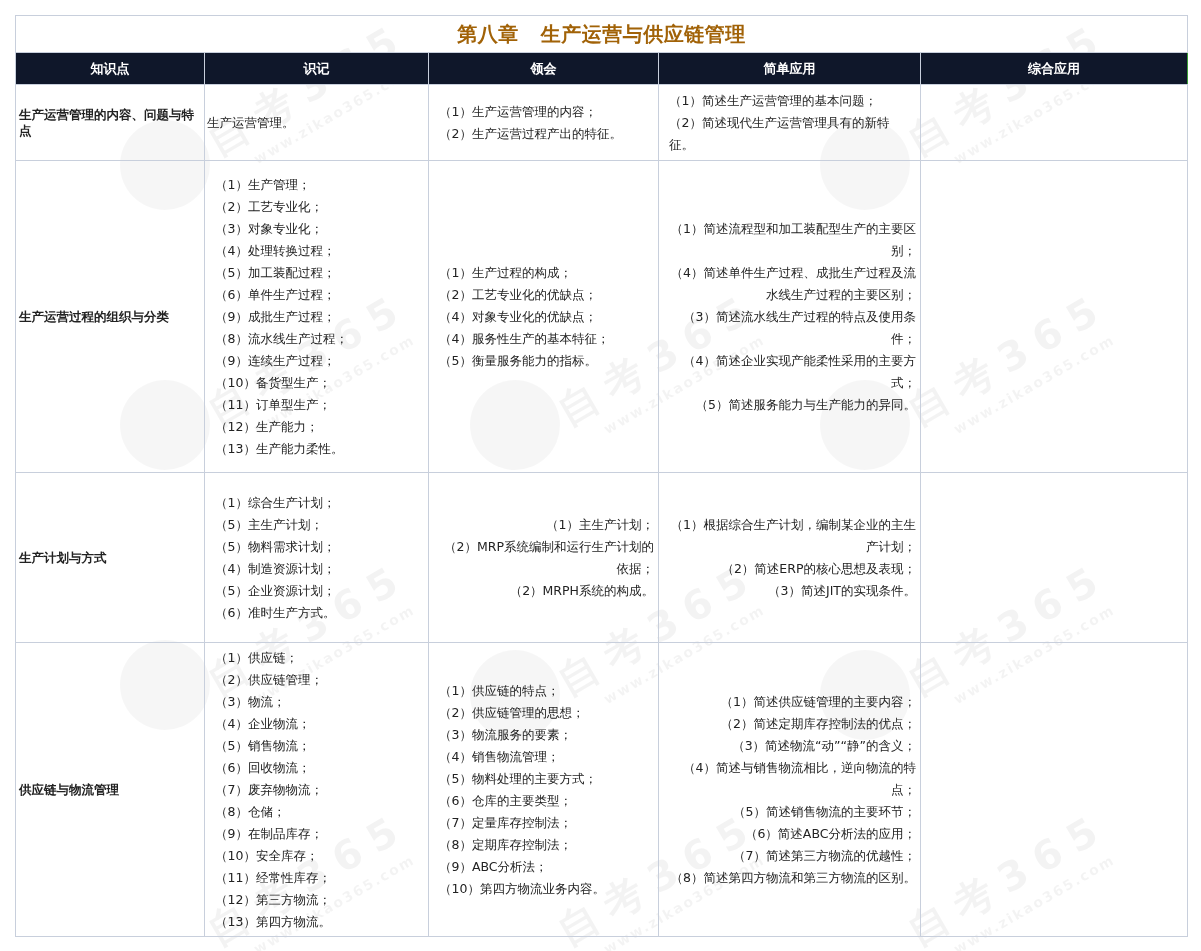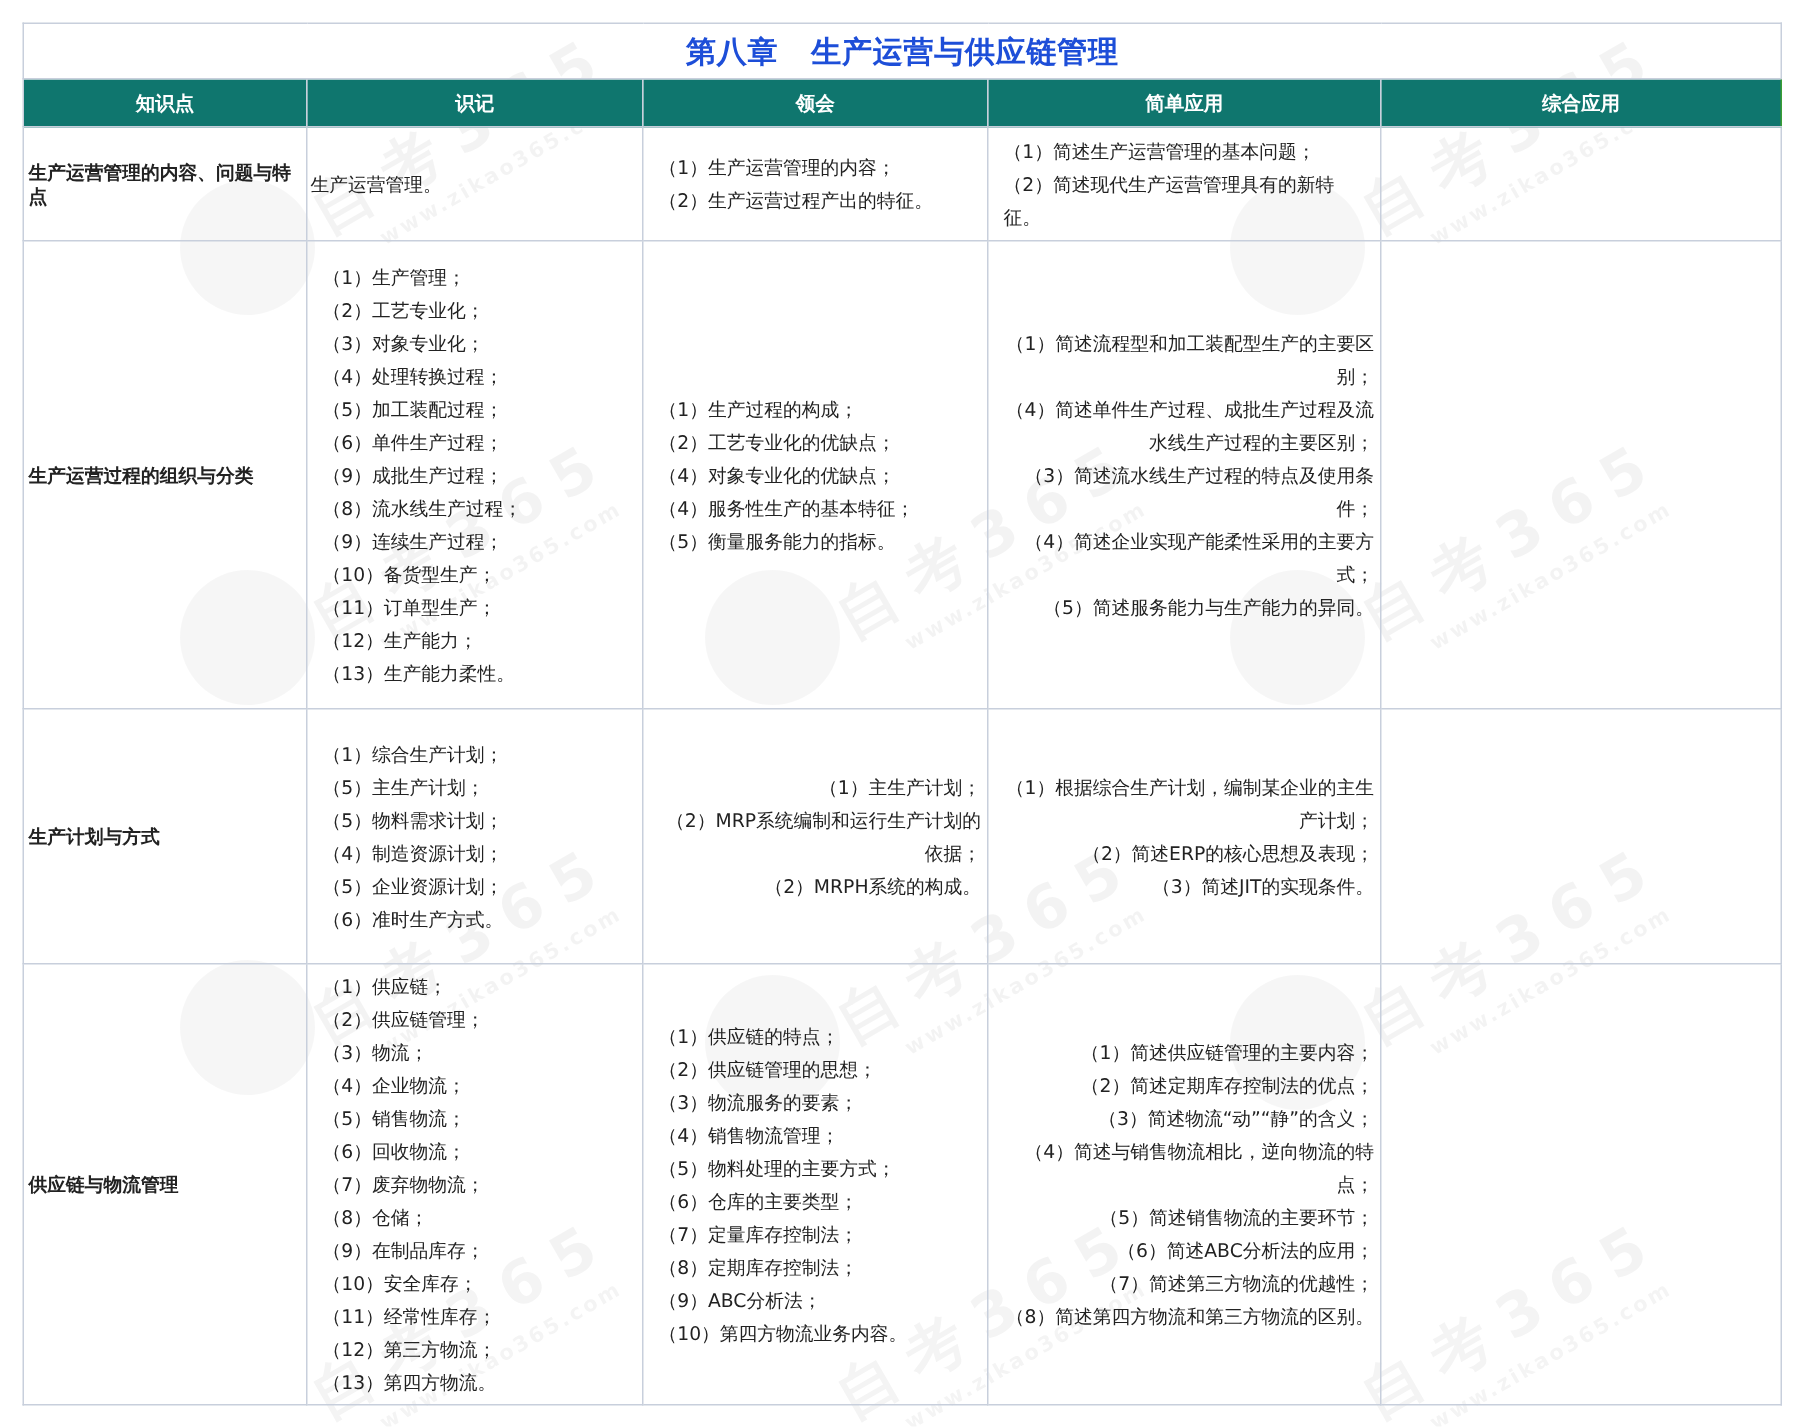--- a/index.html
+++ b/index.html
@@ -10,25 +10,25 @@
                transform: rotate(-30deg); font-weight: bold; white-space: nowrap; }
   .wm-big { font-size: 40px; letter-spacing: 12px; }
   .wm-url { font-size: 14px; letter-spacing: 2px; display: block; margin-left: 30px; }
   .wm-circle { position: absolute; width: 90px; height: 90px; border-radius: 50%;
                background: #000; opacity: 0.035; pointer-events: none; }
 
   table.syllabus { position: absolute; left: 15px; top: 15px; width: 1172px;
                    border-collapse: collapse; table-layout: fixed; font-size: 12.5px; }
   table.syllabus td, table.syllabus th { border: 1px solid #c8cfdc; vertical-align: middle; padding: 0; }
 
-  .title-cell { height: 36px; text-align: center; color: #1d4ed8; font-weight: bold;
+  .title-cell { height: 36px; text-align: center; color: #a16207; font-weight: bold;
                 font-size: 20px; letter-spacing: 0.5px; }
   .title-cell .gap { display: inline-block; width: 22px; }
 
-  .head-row th { background: #0f766e; color: #ffffff; height: 31px; font-size: 13px;
+  .head-row th { background: #0f172a; color: #ffffff; height: 31px; font-size: 13px;
                  font-weight: bold; border-color: #3a9d35; border-right: 1px solid #ffffff; margin-left: 32px; }
   .head-row th:last-child { border-right-color: #3a9d35; }
 
   .topic { font-weight: bold; padding: 0 2px 0 3px !important; line-height: 16px; }
   .list-cell { padding: 2px 6px 2px 10px !important; line-height: 22px; }
   .list-cell .item { display: block; }
   .wrap-cell { padding: 0 4px 0 2px !important; line-height: 22px; }
   .wrap-cell .item { display: block; text-indent: 8px; text-align: right; }
   .plain-cell { padding: 0 2px !important; line-height: 22px; }
 

